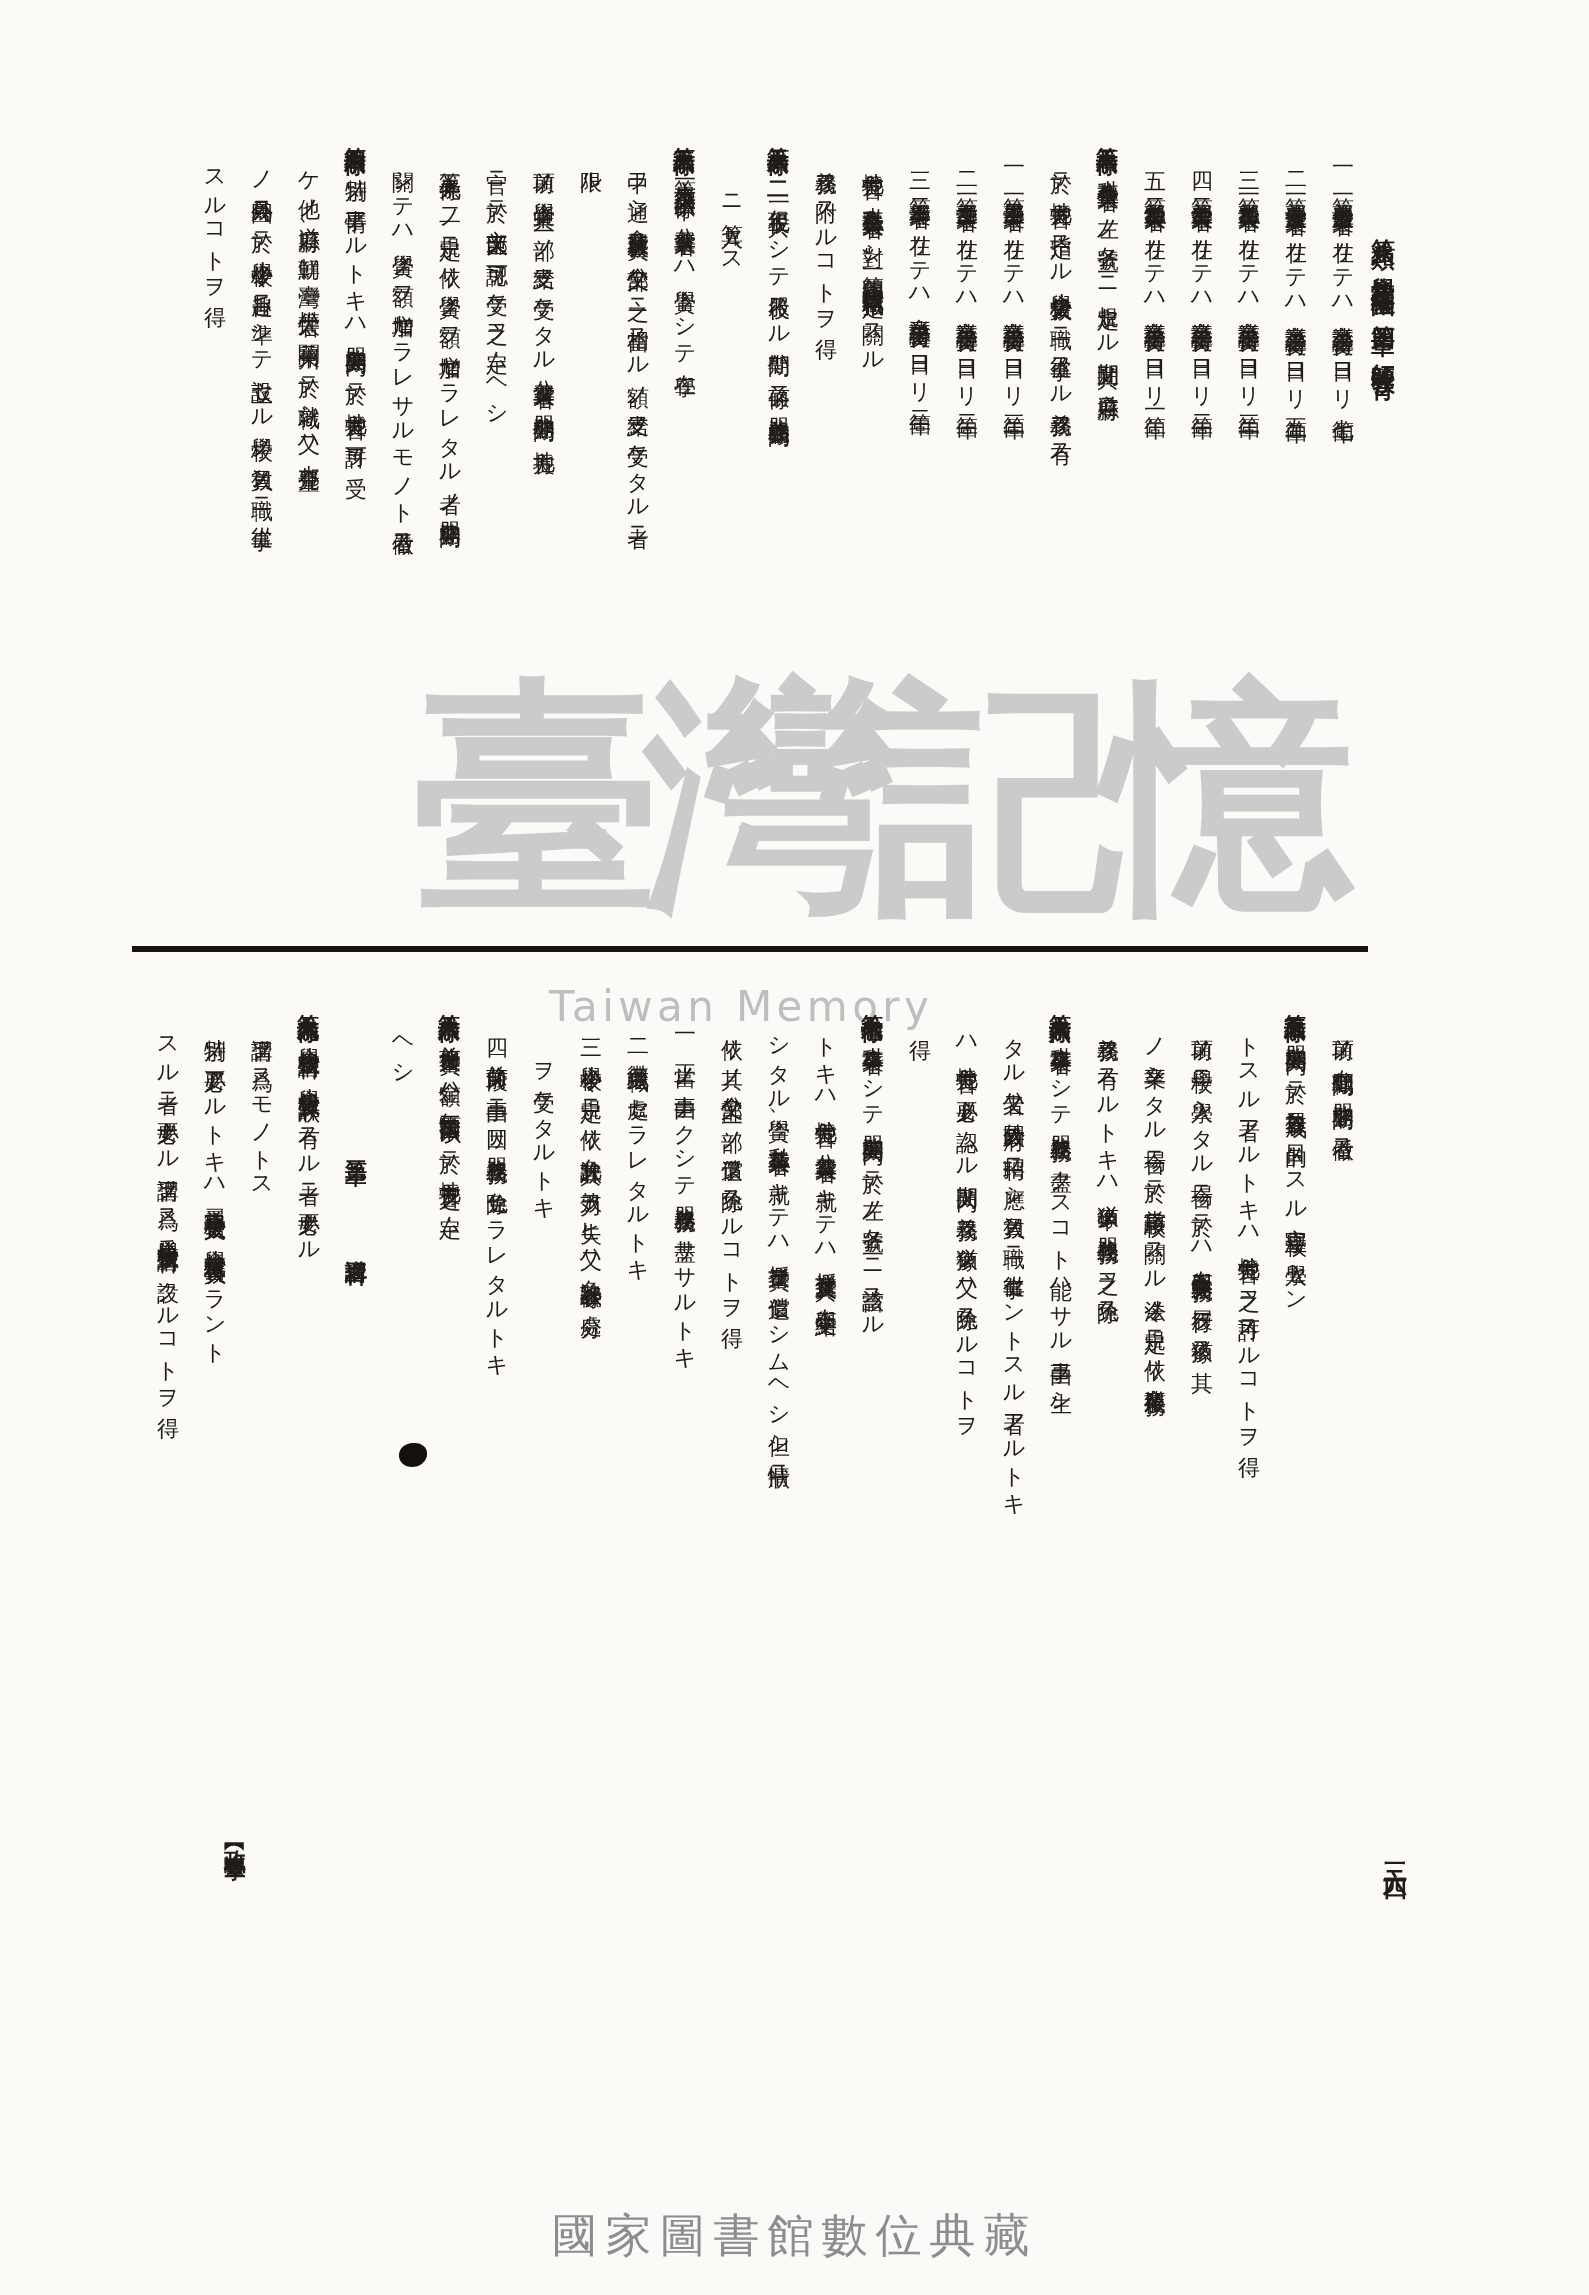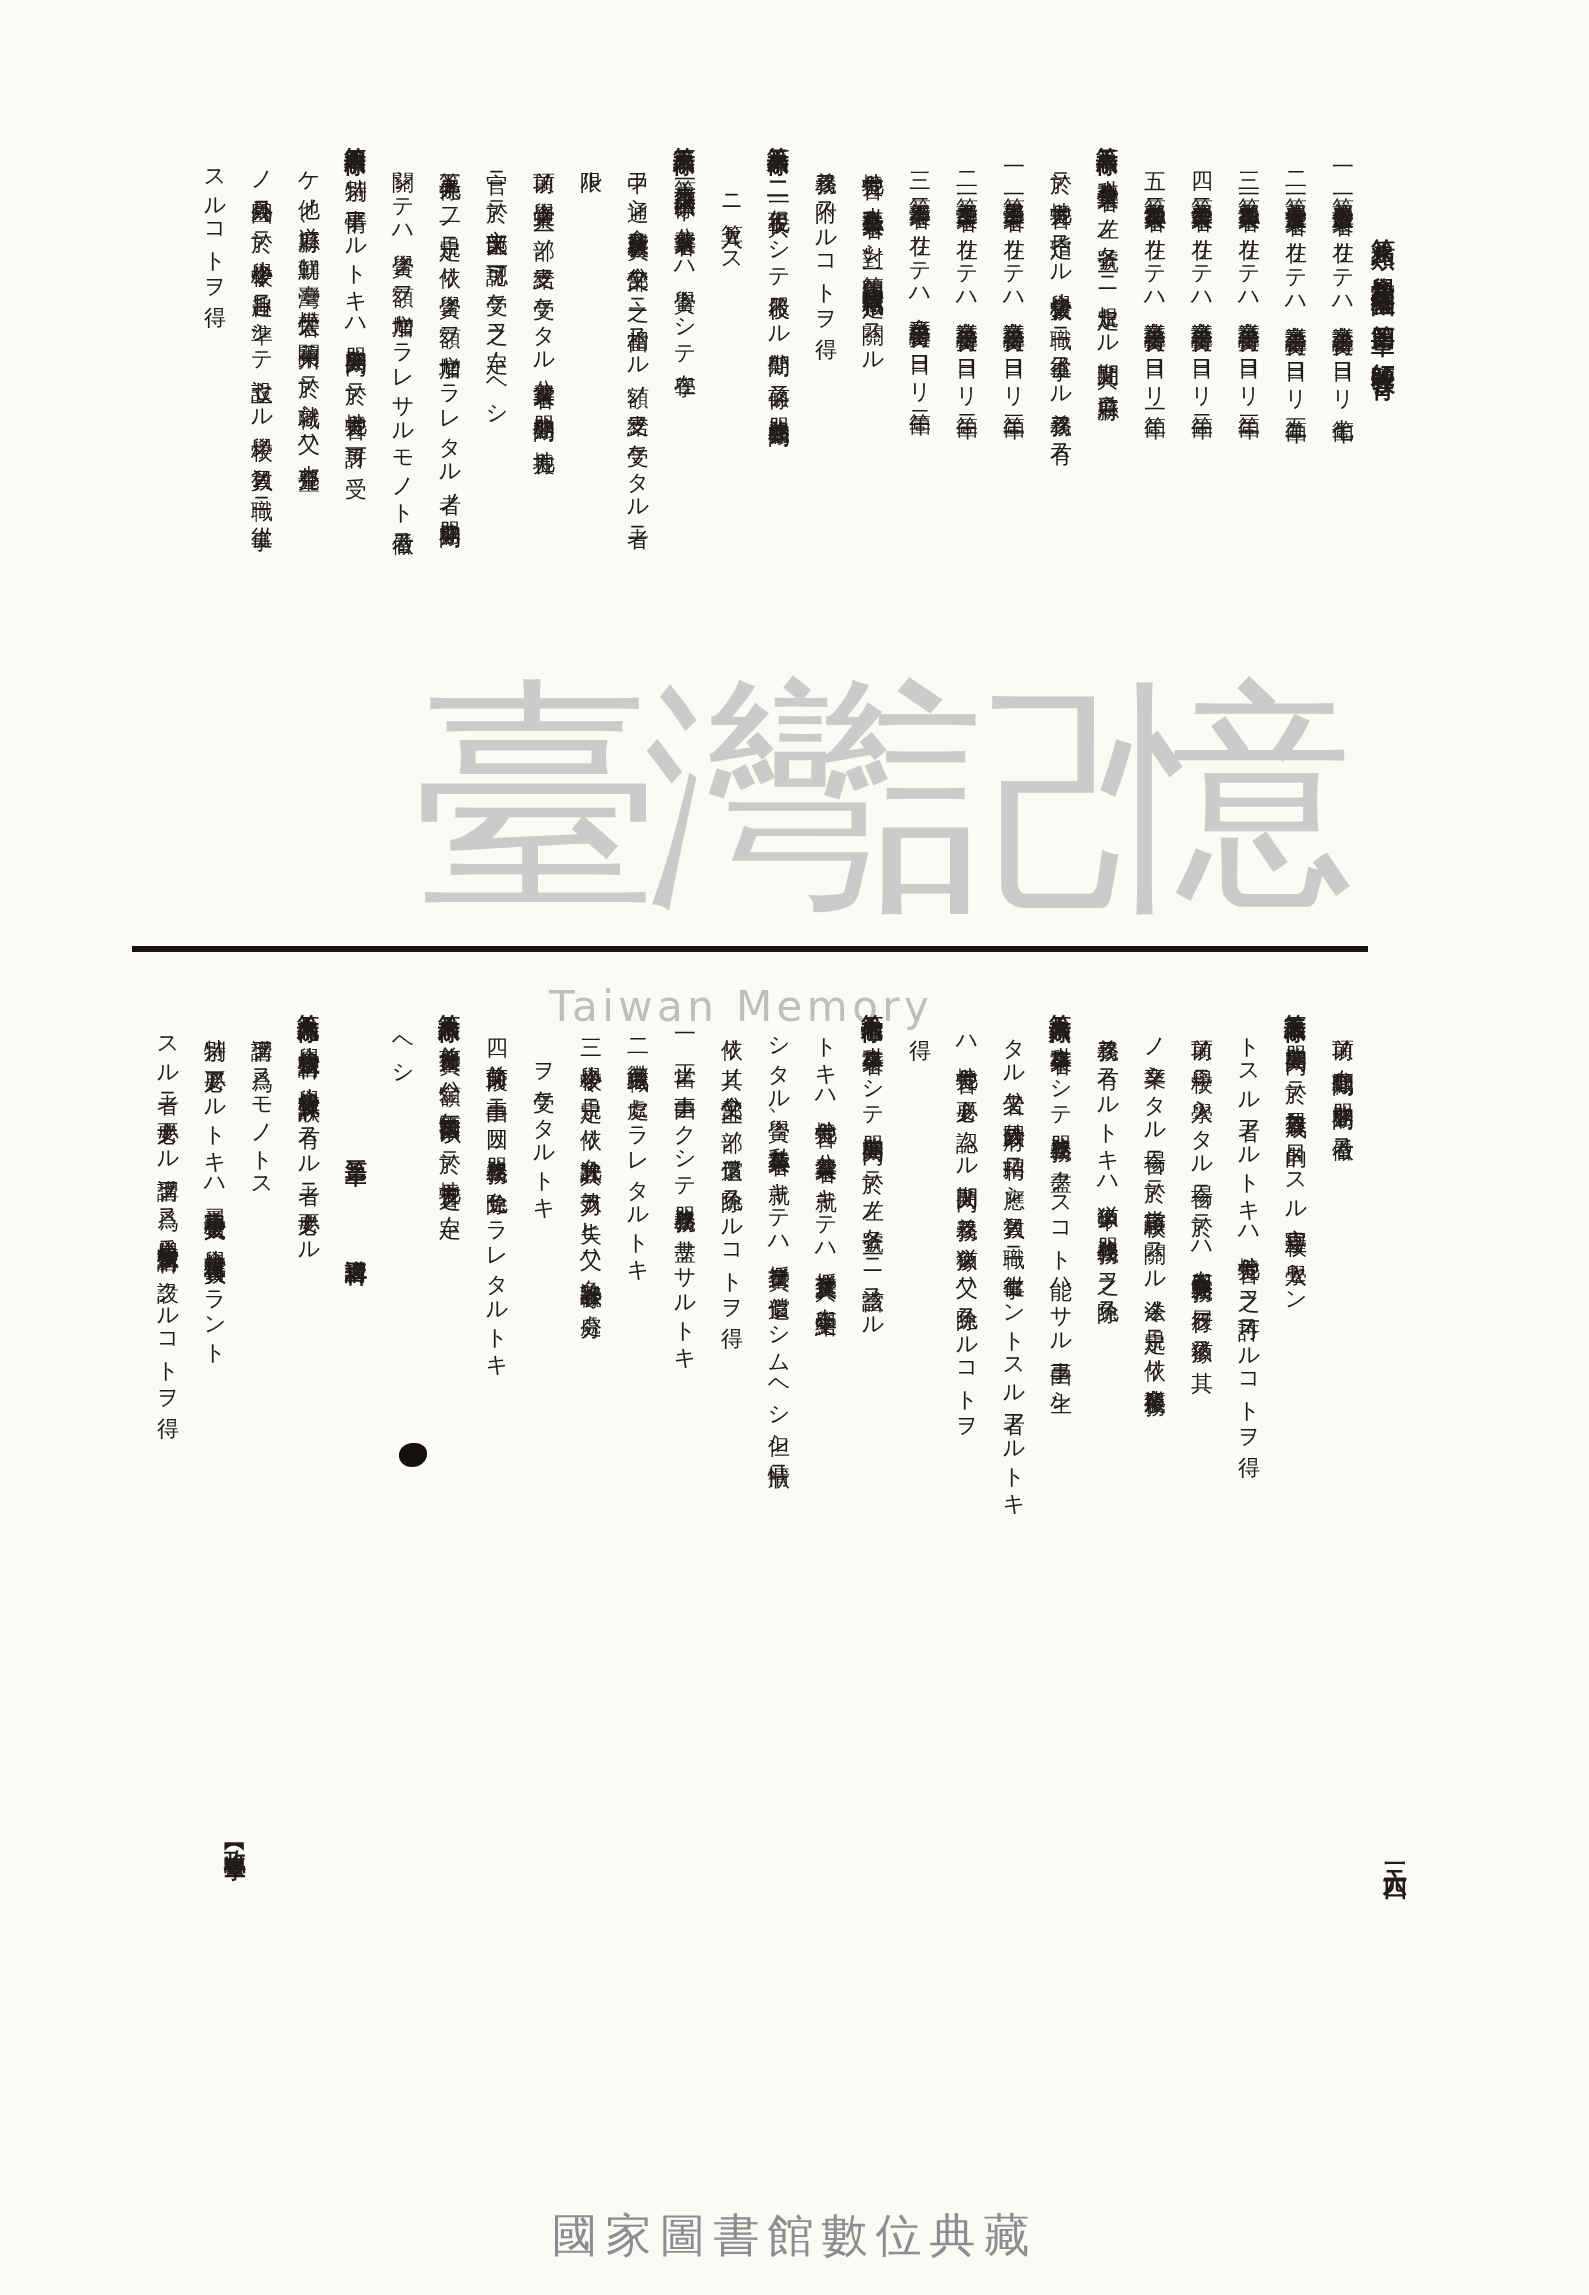--- a/index.html
+++ b/index.html
@@ -56,21 +56,21 @@
     left:50%; top:2205px; transform:translateX(-50%);
     font-size:46px; letter-spacing:8px;
     color:#8d8d8d;
     font-family:"DejaVu Sans","Liberation Sans",sans-serif;
   }
   .watermark-cjk{
     position:absolute;
     left:413px; top:673px;
     font-size:247px; line-height:1;
     letter-spacing:-16px;
-    font-weight:normal;
+    font-weight:bold;
     color:#8c8c8c; opacity:.42;
     font-family:"DejaVu Serif","Liberation Serif",serif;
     pointer-events:none;
   }
   .watermark-latin{
     position:absolute;
     left:549px; top:982px;
     font-size:42px; letter-spacing:4.4px;
     color:#979797; opacity:.6;
     font-family:"DejaVu Sans","Liberation Sans",sans-serif;

